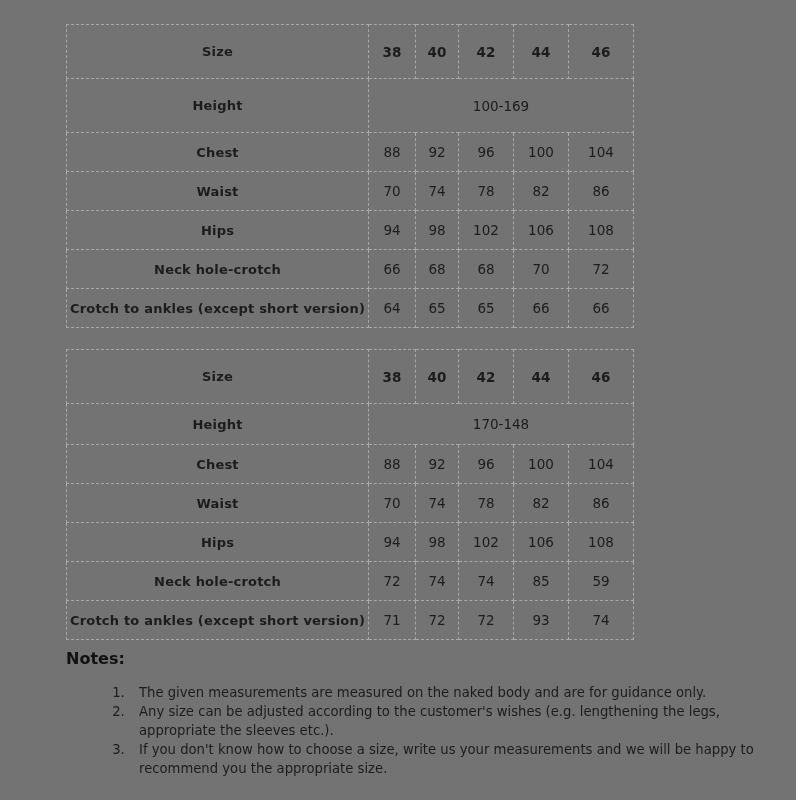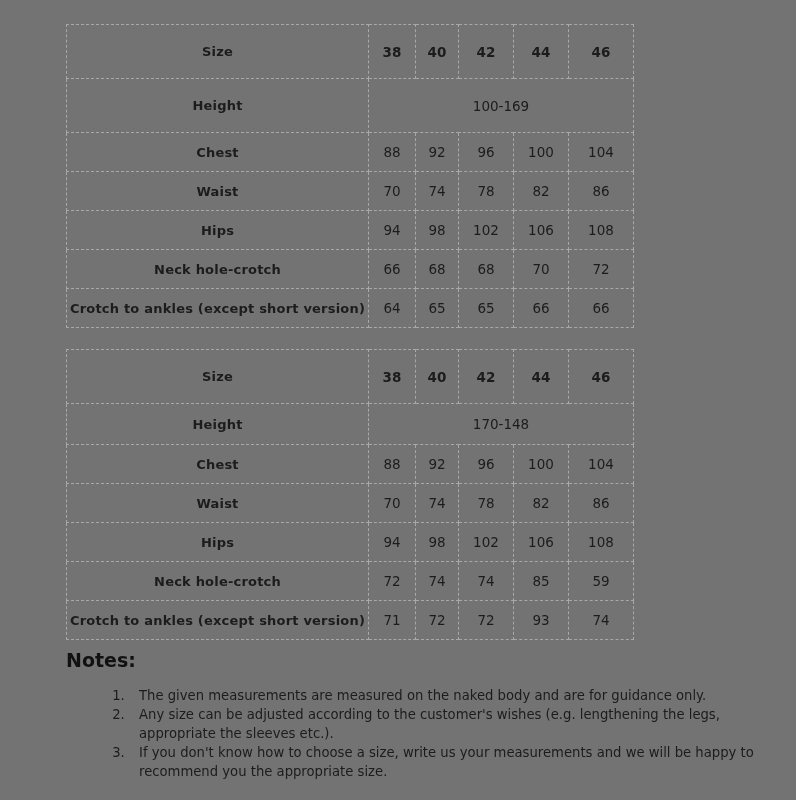--- a/index.html
+++ b/index.html
@@ -46,21 +46,21 @@
   }
   table.size-table td.bold {
     font-weight: bold;
   }
   tr.row-tall td { height: 49px; }
   tr.row-mid  td { height: 36px; }
   tr.row-std  td { height: 34px; }
   .table-gap { height: 21px; }
   .notes-heading {
     margin-top: 9px;
-    font-size: 19px;
+    font-size: 16px;
     font-weight: bold;
     color: #111111;
   }
   ol.notes-list {
     margin: 15px 0 0 0;
     padding-left: 63px;
     font-size: 13.2px;
     line-height: 19px;
     color: #1c1c1c;
     width: 640px;

